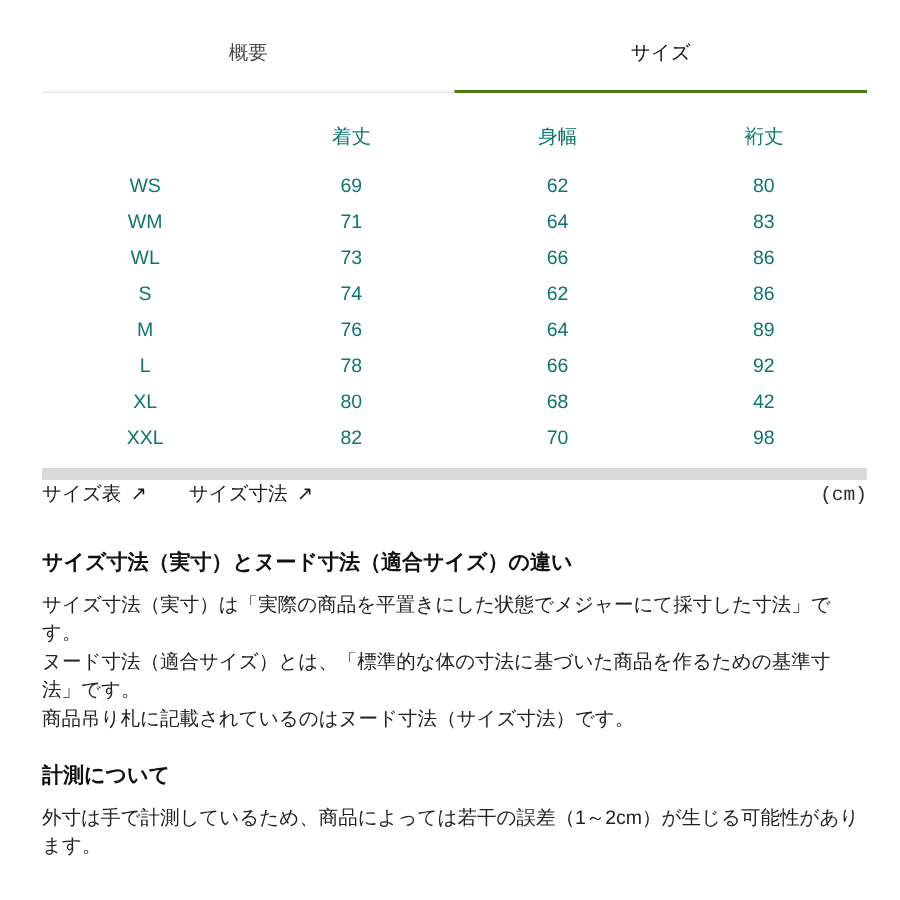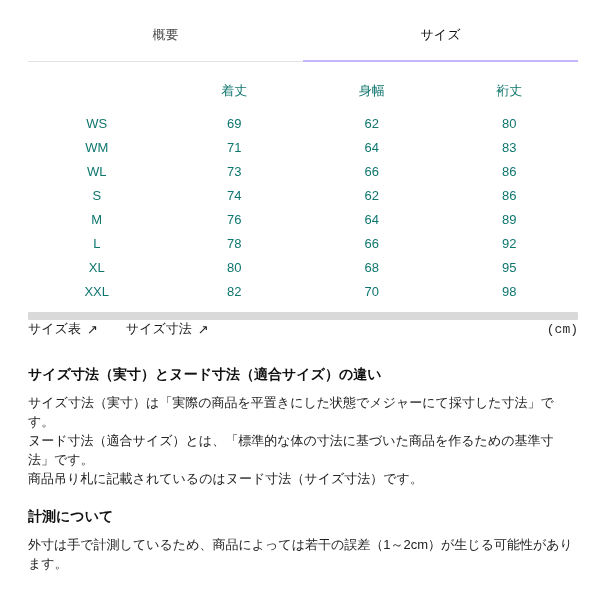--- a/index.html
+++ b/index.html
@@ -14,21 +14,21 @@
   
   .tabs { display: flex; padding-top: 26px; }
   .tab {
     flex: 1;
     text-align: center;
     font-size: 13px;
     padding-bottom: 16px;
     cursor: pointer;
   }
   .tab.inactive { color: #4a4a4a; border-bottom: 1px solid #e3e3e3; }
-  .tab.active   { color: #111111; border-bottom: 2px solid #c4b5fd; }
+  .tab.active   { color: #111111; border-bottom: 2px solid #4d7c0f; }
 
   
   table.size-table {
     width: 100%;
     margin-top: 16px;
     border-collapse: collapse;
     table-layout: fixed;
   }
   table.size-table th, table.size-table td {
     width: 25%;
@@ -132,21 +132,21 @@
       <tr>
         <td>L</td>
         <td>78</td>
         <td>66</td>
         <td>92</td>
       </tr>
       <tr>
         <td>XL</td>
         <td>80</td>
         <td>68</td>
-        <td>95</td>
+        <td>42</td>
       </tr>
       <tr>
         <td>XXL</td>
         <td>82</td>
         <td>70</td>
         <td>98</td>
       </tr>
     </tbody>
   </table>
 

